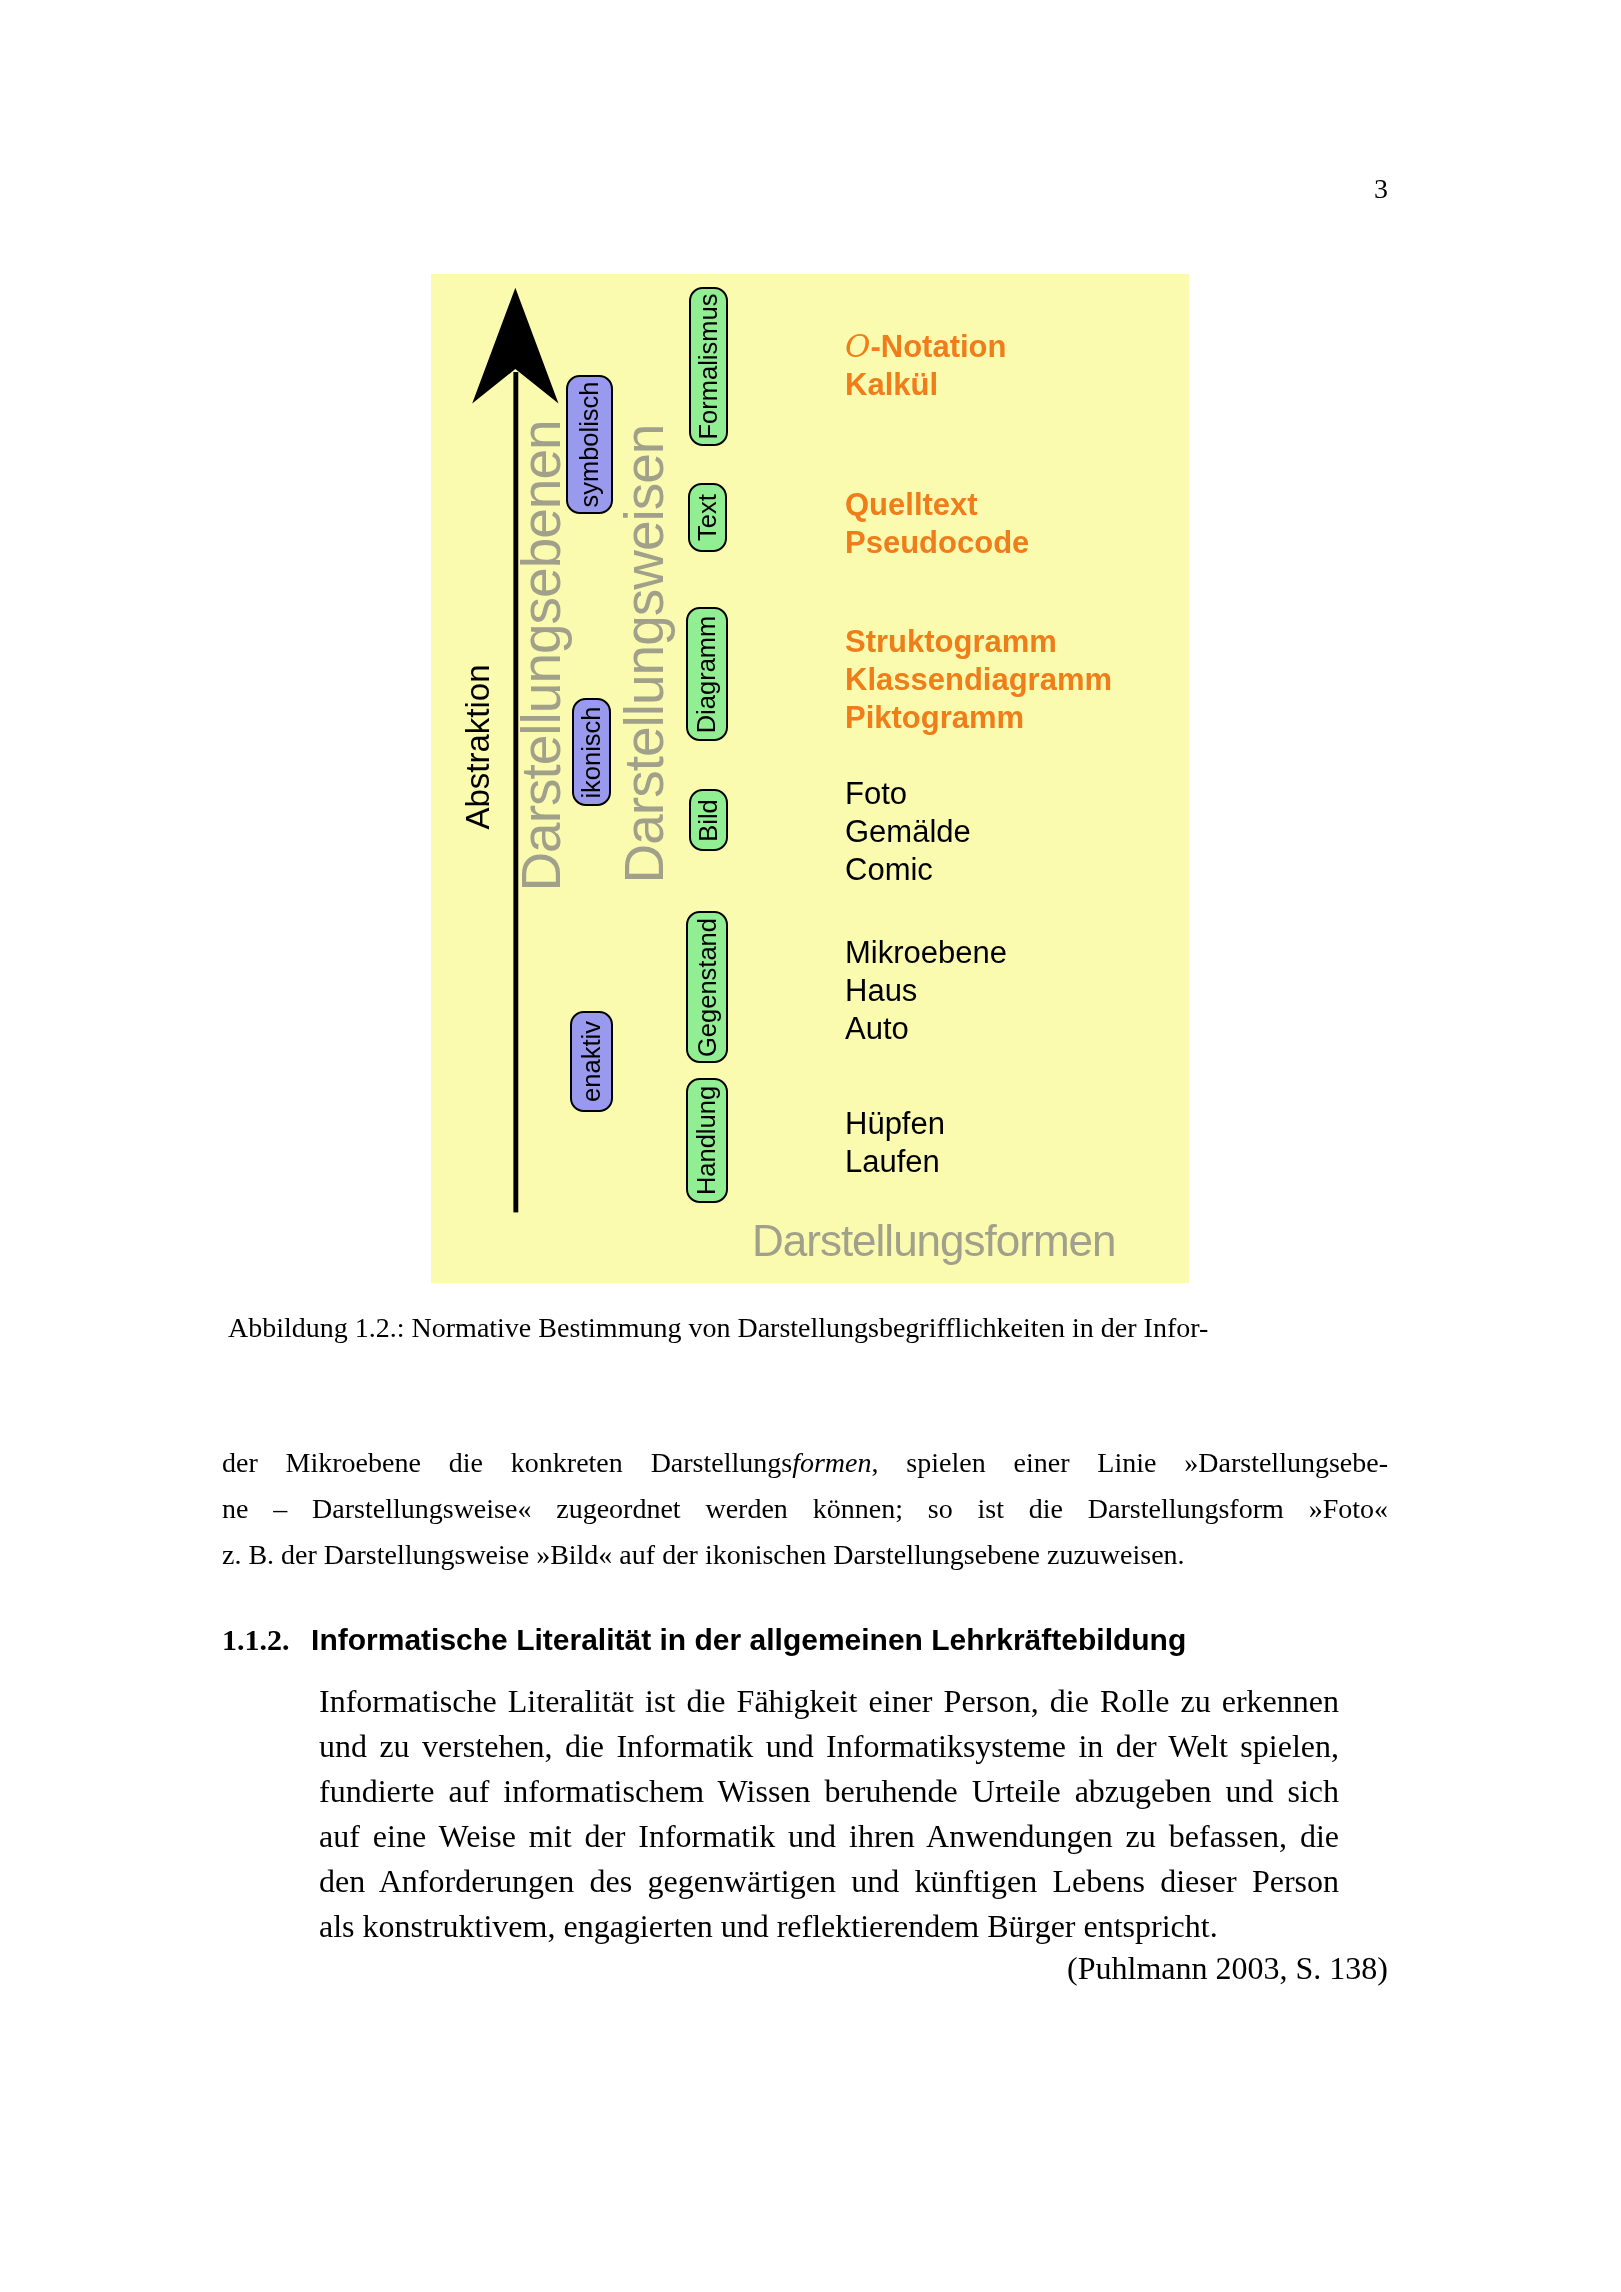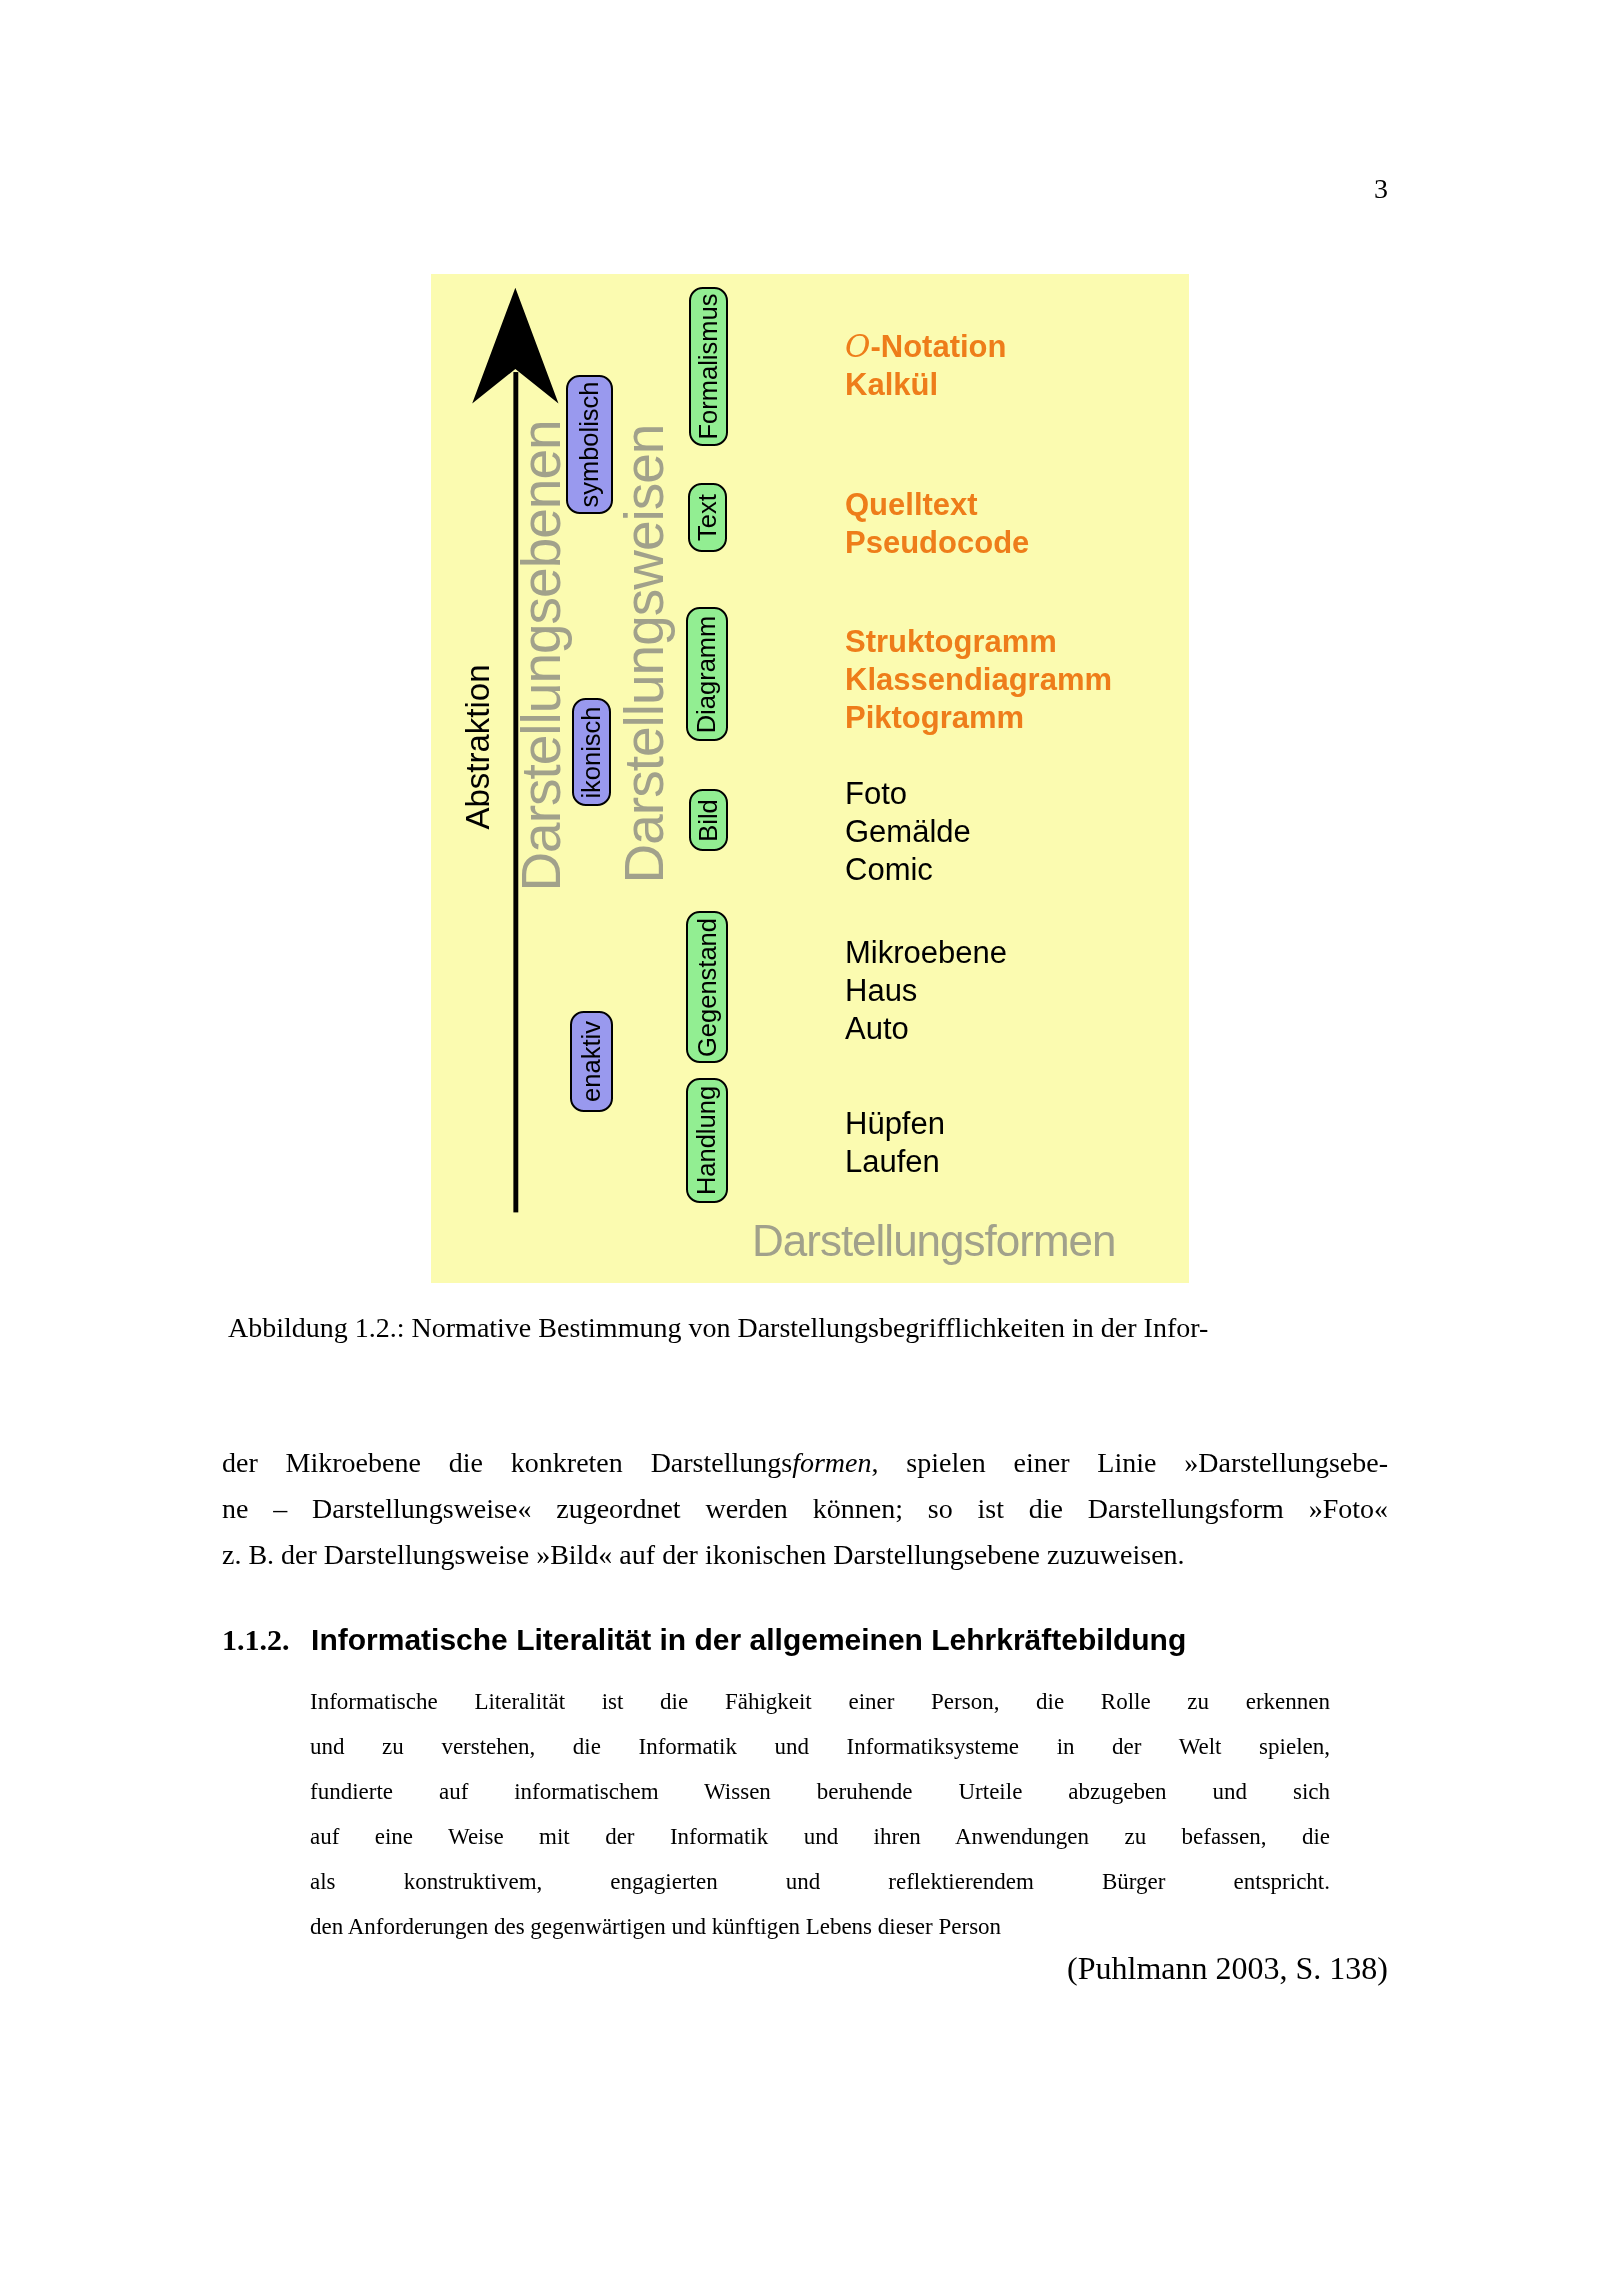--- a/index.html
+++ b/index.html
@@ -81,22 +81,22 @@
     position: absolute; left: 222px; top: 1440px; width: 1166px;
     font-size: 28px; line-height: 46px;
   }
   .heading {
     position: absolute; left: 222px; top: 1620px;
     font-family: "Liberation Sans", sans-serif; font-weight: bold;
     font-size: 30px; line-height: 39px; white-space: nowrap;
   }
   .heading .sec-num { margin-right: 21.6px; font-family: Liberation Serif, serif; }
   .quote-par {
-    position: absolute; left: 310px; top: 1679px; width: 1020px;
-    font-size: 23px; line-height: 45px;
+    position: absolute; left: 319px; top: 1679px; width: 1020px;
+    font-size: 32px; line-height: 45px;
   }
   .justify .t-line { text-align: justify; text-align-last: justify; }
   .justify .t-line:last-child { text-align-last: auto; }
   .citation {
     position: absolute; left: 222px; top: 1950px; width: 1166px;
     text-align: right; font-size: 32px;
   }
 </style>
 </head>
 <body>
@@ -196,20 +196,20 @@
 
   <div class="heading">
     <span class="sec-num">1.1.2.</span><span>Informatische Literalität in der allgemeinen Lehrkräftebildung</span>
   </div>
 
   <div class="quote-par justify">
       <div class="t-line"><span>Informatische Literalität ist die Fähigkeit einer Person, die Rolle zu erkennen</span></div>
       <div class="t-line"><span>und zu verstehen, die Informatik und Informatiksysteme in der Welt spielen,</span></div>
       <div class="t-line"><span>fundierte auf informatischem Wissen beruhende Urteile abzugeben und sich</span></div>
       <div class="t-line"><span>auf eine Weise mit der Informatik und ihren Anwendungen zu befassen, die</span></div>
+      <div class="t-line"><span>den Anforderungen des gegenwärtigen und künftigen Lebens dieser Person</span></div>
       <div class="t-line"><span>als konstruktivem, engagierten und reflektierendem Bürger entspricht.</span></div>
-      <div class="t-line"><span>den Anforderungen des gegenwärtigen und künftigen Lebens dieser Person</span></div>
     </div>
 
   <div class="citation">(Puhlmann 2003, S. 138)</div>
 
 </div>
 
 
 </body></html>

